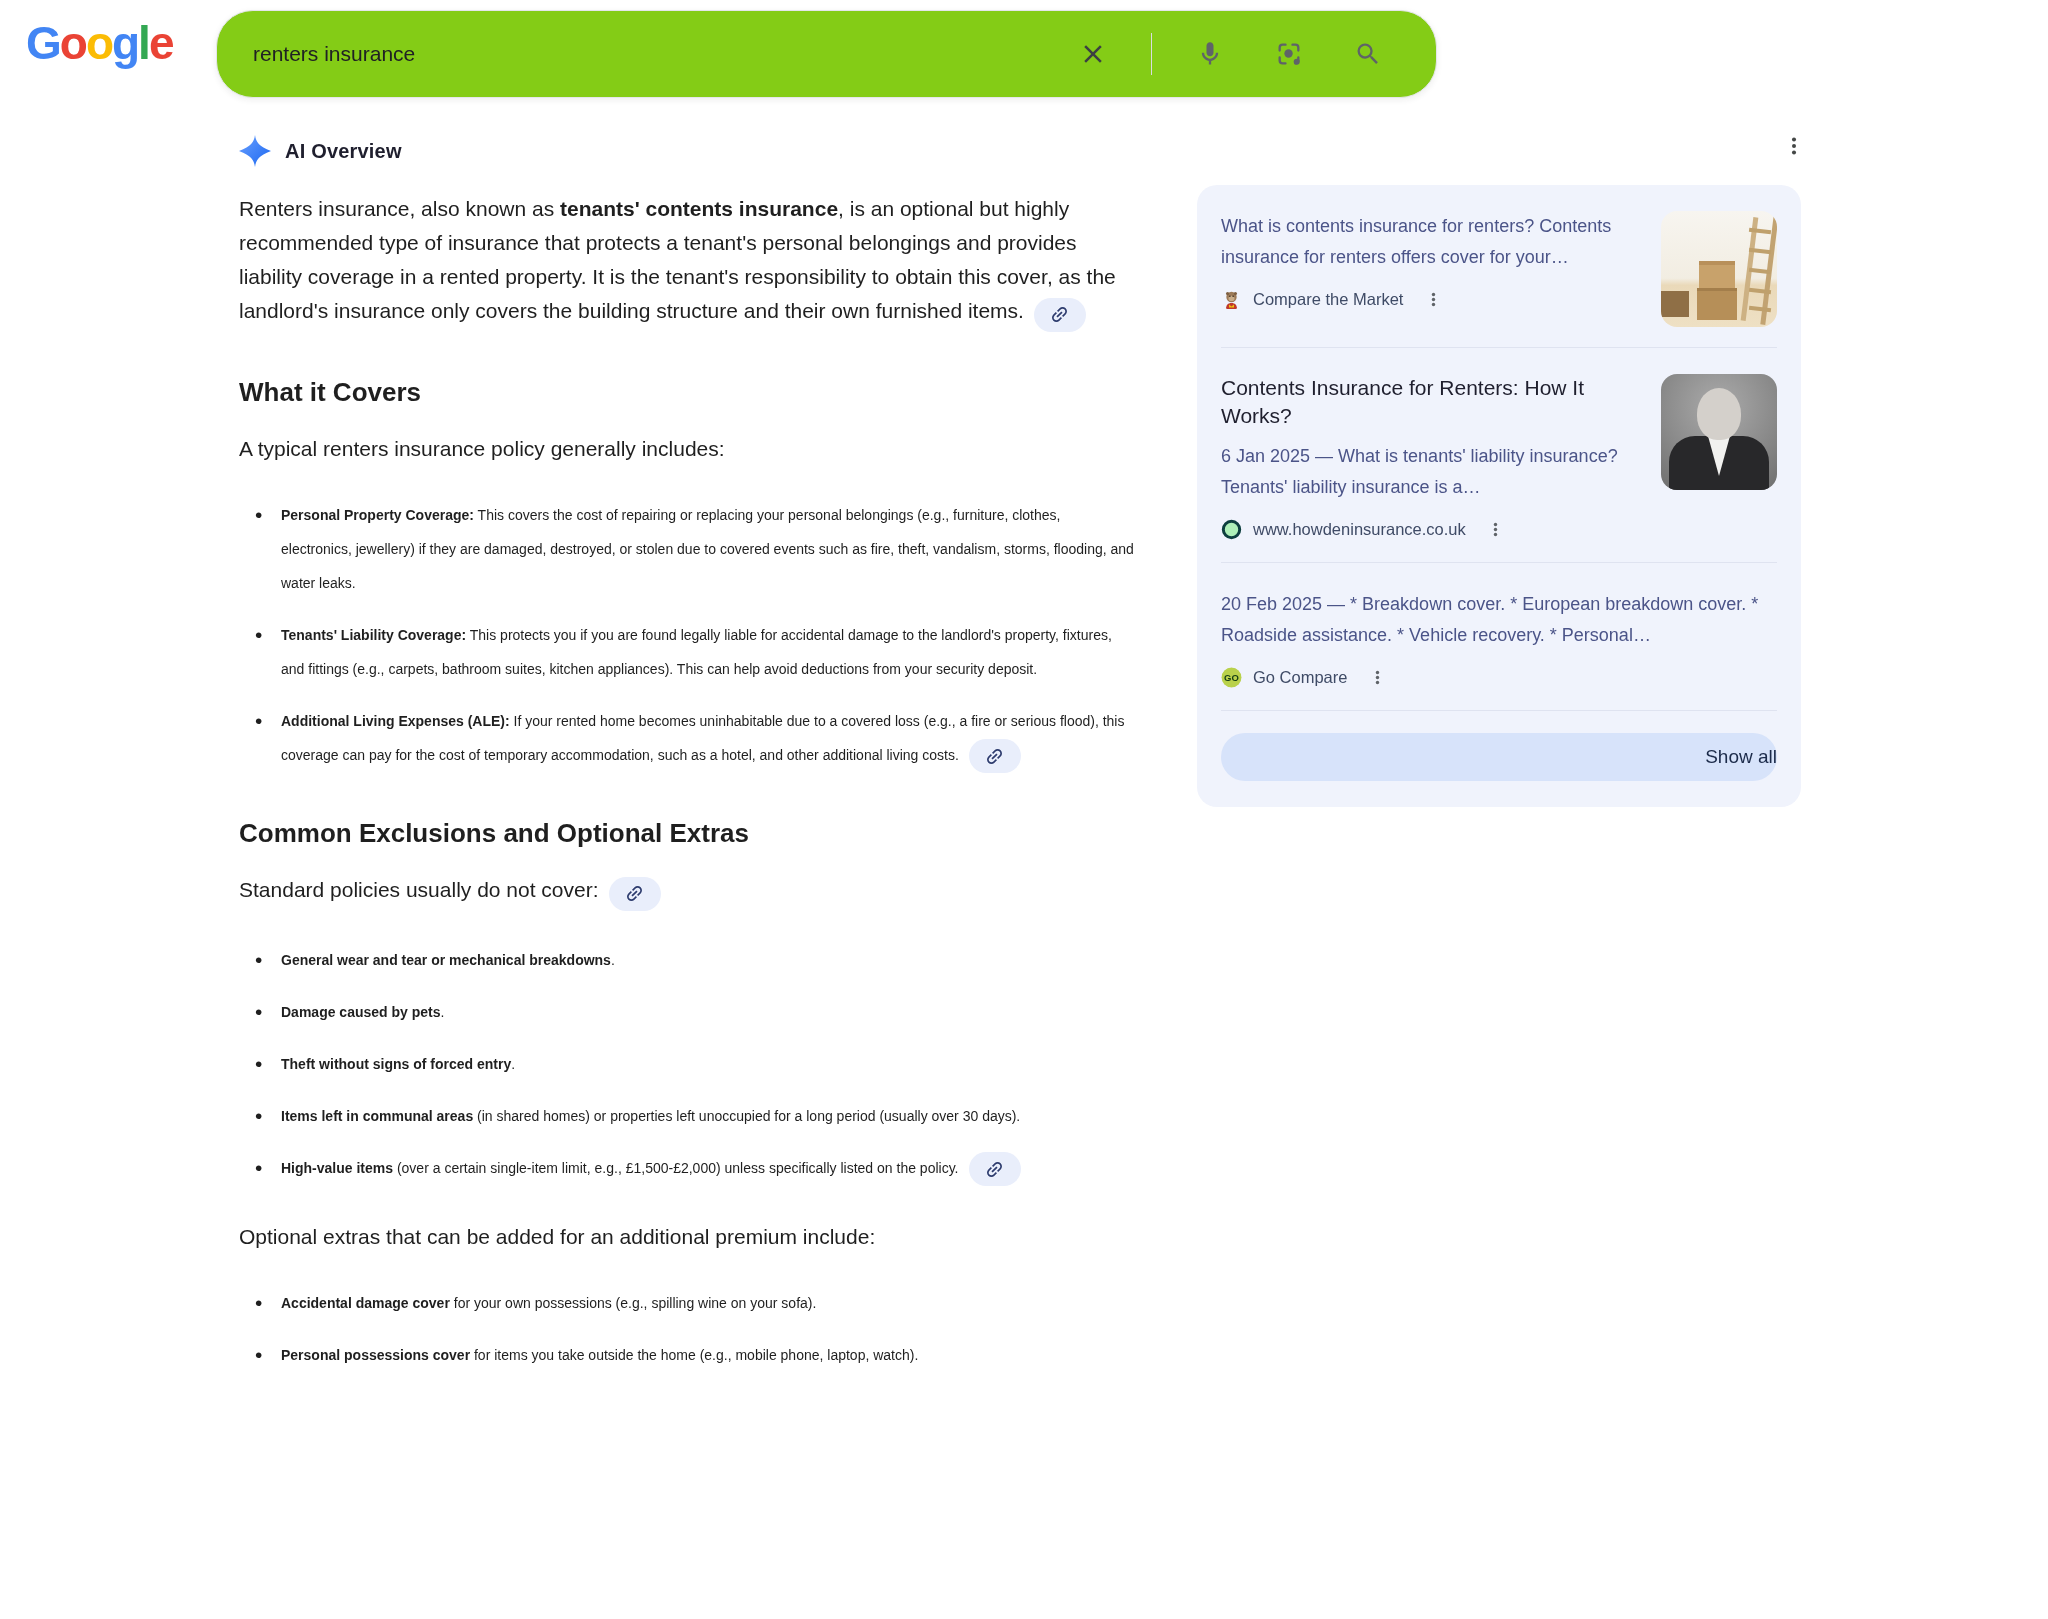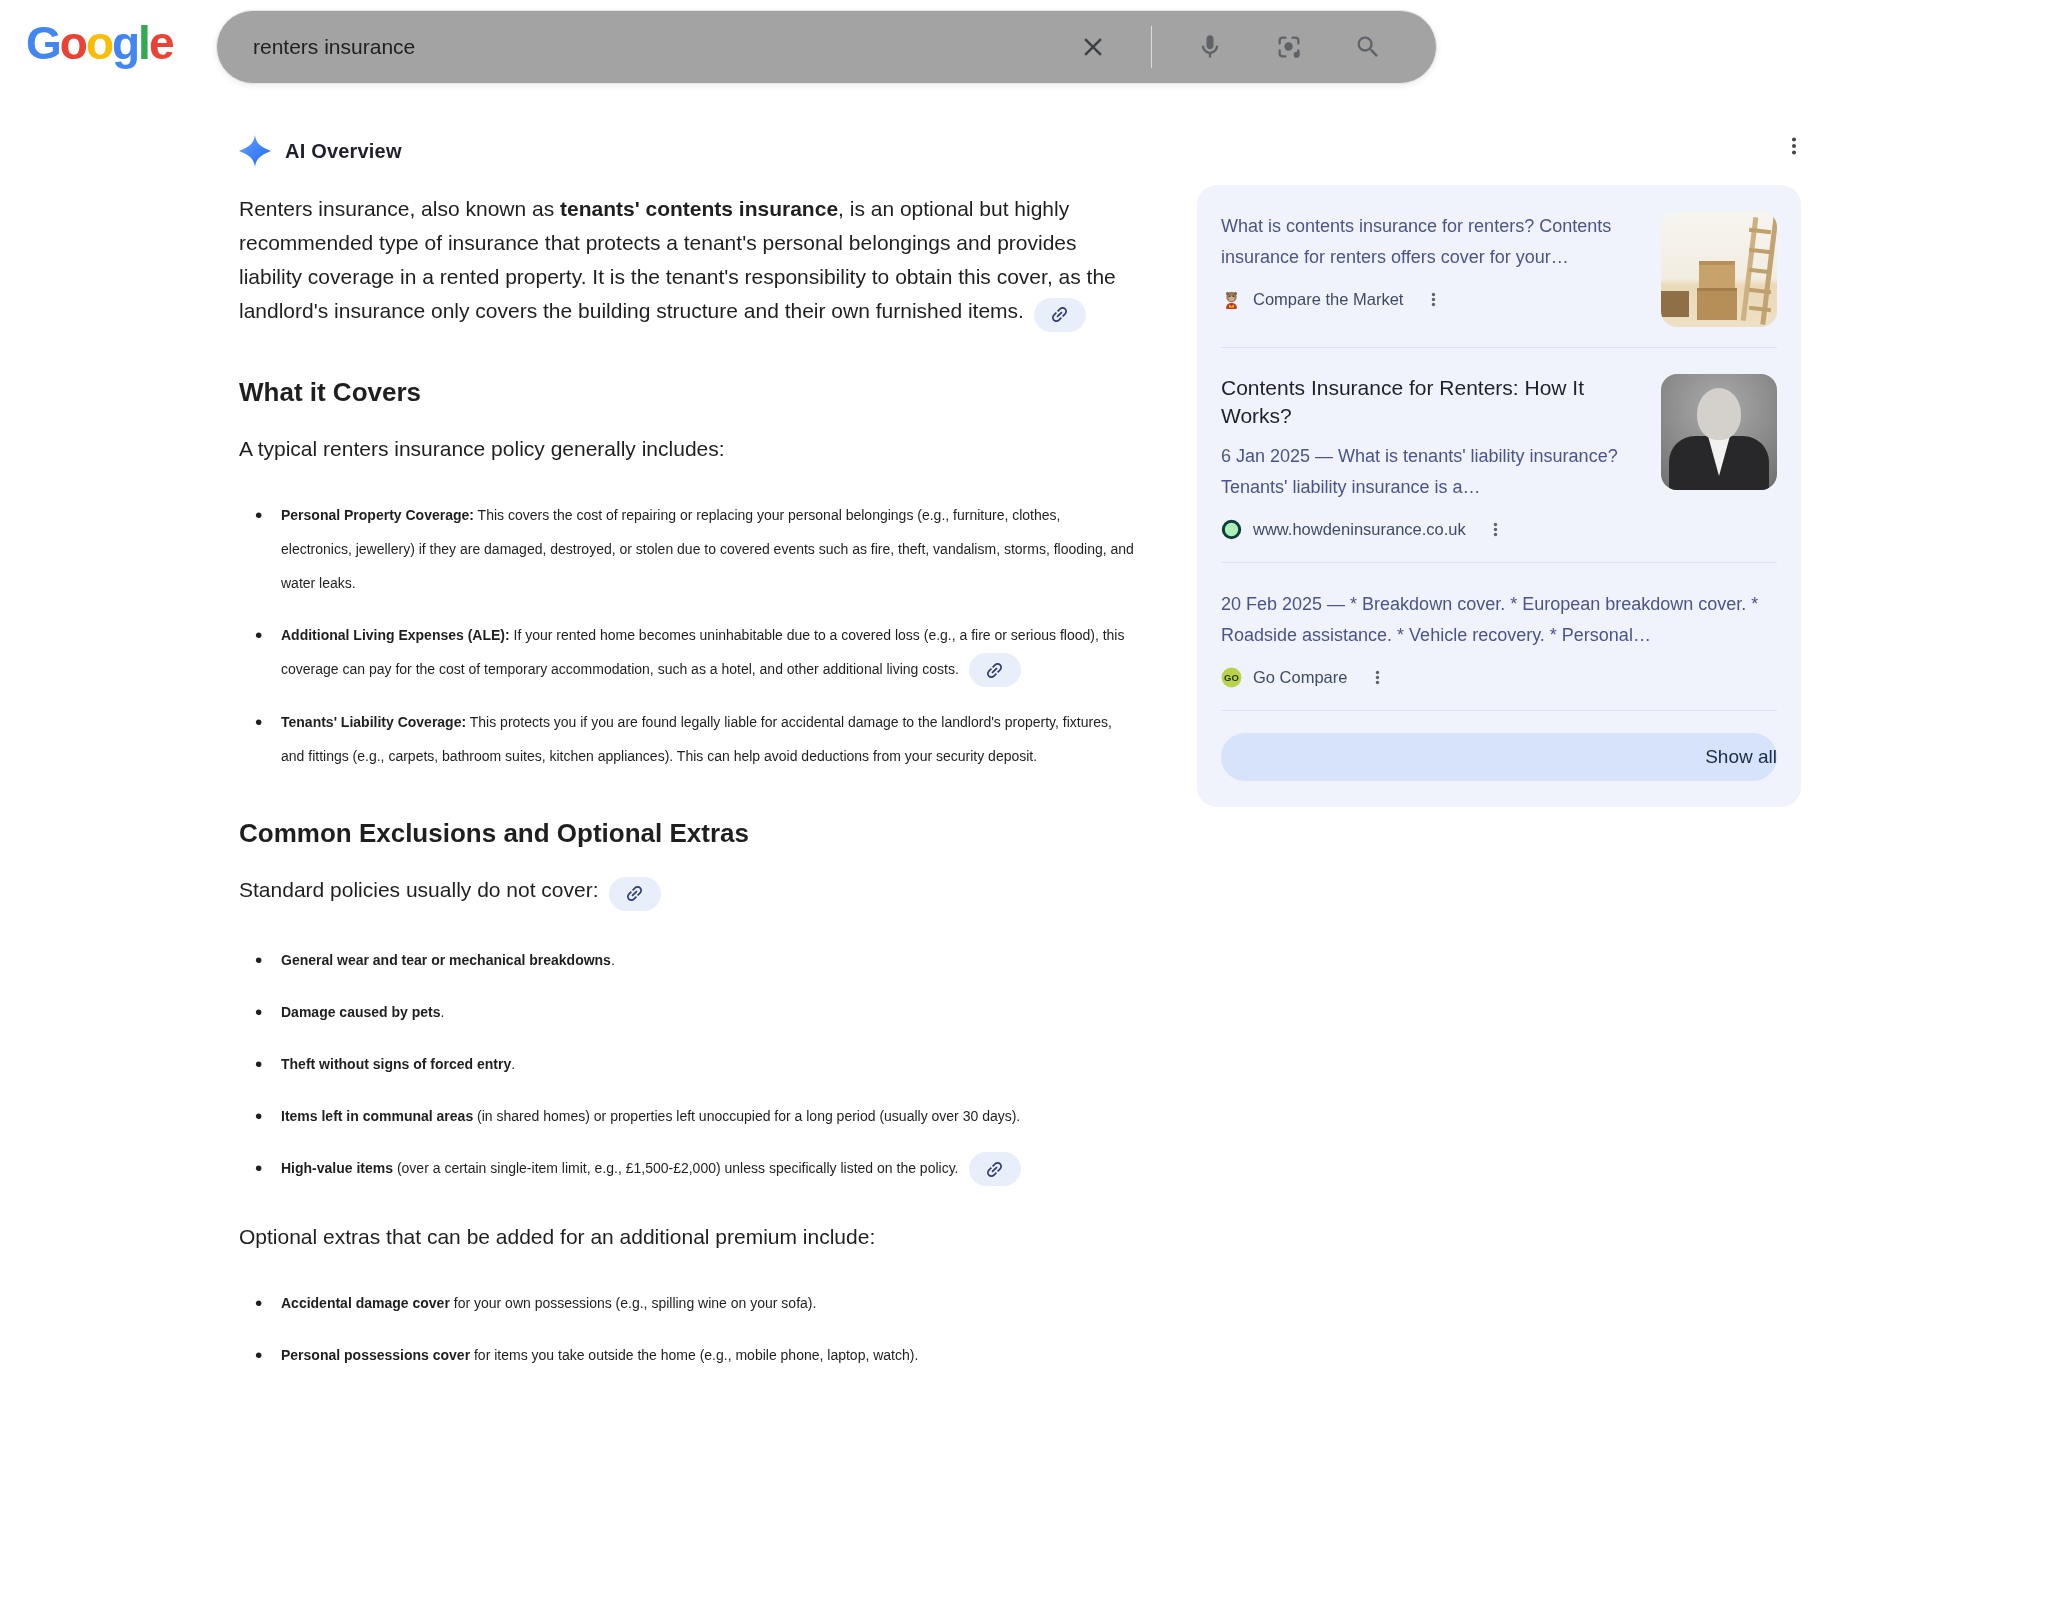--- a/index.html
+++ b/index.html
@@ -2,22 +2,22 @@
 <html><head>
 <meta charset="utf-8">
 <style>
   * { margin:0; padding:0; box-sizing:border-box; }
   html,body { width:2048px; height:1619px; background:#ffffff; overflow:hidden;
               font-family:"Liberation Sans", sans-serif; color:#1f1f1f; }
 
   
   .logo { position:absolute; left:26px; top:16px; font-size:46px; font-weight:bold;
           letter-spacing:-2px; cursor:pointer; user-select:none; }
-  .search-bar { position:absolute; left:216px; top:10px; width:1221px; height:74px;
-                background:#a3a3a3; border:1px solid #e4e6ea; border-radius:37px;
+  .search-bar { position:absolute; left:216px; top:10px; width:1221px; height:88px;
+                background:#84cc16; border:1px solid #e4e6ea; border-radius:37px;
                 box-shadow:0 2px 6px rgba(32,33,36,.08); display:flex; align-items:center;gap:21px; }
   .query { flex:1; padding-left:36px; font-size:21px; color:#202124; white-space:nowrap; overflow:hidden; }
   .sb-icon { width:34px; height:34px; display:flex; align-items:center; justify-content:center;
              margin:0 12px; cursor:pointer; flex:none; }
   .sb-icon svg { display:block; }
   .sb-divider { width:1px; height:42px; background:#dadce0; margin:0 8px; flex:none; }
   .sb-end-pad { width:18px; flex:none; }
 
   
   .main { position:absolute; left:239px; top:130px; width:896px; }
@@ -124,26 +124,26 @@
   <div id="content-root">
       <div class="para"><span>Renters insurance, also known as </span><b>tenants' contents insurance</b><span>, is an optional but highly recommended type of insurance that protects a tenant's personal belongings and provides liability coverage in a rented property. It is the tenant's responsibility to obtain this cover, as the landlord's insurance only covers the building structure and their own furnished items.</span><button class="chip">
           <svg width="21" height="21" viewBox="0 0 24 24" fill="#2e3c6e" style="transform:rotate(-45deg)">
             <path d="M3.9 12c0-1.7 1.4-3.1 3.1-3.1h4V7H7c-2.8 0-5 2.2-5 5s2.2 5 5 5h4v-1.9H7c-1.7 0-3.1-1.4-3.1-3.1zM8 13h8v-2H8v2zm9-6h-4v1.9h4c1.7 0 3.1 1.4 3.1 3.1s-1.4 3.1-3.1 3.1h-4V17h4c2.8 0 5-2.2 5-5s-2.2-5-5-5z"></path>
           </svg>
         </button></div>
       <h2 class="section-heading">What it Covers</h2>
       <div class="para"><span>A typical renters insurance policy generally includes:</span></div>
       <ul class="blist">
         <li><b>Personal Property Coverage:</b><span> This covers the cost of repairing or replacing your personal belongings (e.g., furniture, clothes, electronics, jewellery) if they are damaged, destroyed, or stolen due to covered events such as fire, theft, vandalism, storms, flooding, and water leaks.</span></li>
+        <li><b>Tenants' Liability Coverage:</b><span> This protects you if you are found legally liable for accidental damage to the landlord's property, fixtures, and fittings (e.g., carpets, bathroom suites, kitchen appliances). This can help avoid deductions from your security deposit.</span></li>
         <li><b>Additional Living Expenses (ALE):</b><span> If your rented home becomes uninhabitable due to a covered loss (e.g., a fire or serious flood), this coverage can pay for the cost of temporary accommodation, such as a hotel, and other additional living costs.</span><button class="chip">
             <svg width="21" height="21" viewBox="0 0 24 24" fill="#2e3c6e" style="transform:rotate(-45deg)">
               <path d="M3.9 12c0-1.7 1.4-3.1 3.1-3.1h4V7H7c-2.8 0-5 2.2-5 5s2.2 5 5 5h4v-1.9H7c-1.7 0-3.1-1.4-3.1-3.1zM8 13h8v-2H8v2zm9-6h-4v1.9h4c1.7 0 3.1 1.4 3.1 3.1s-1.4 3.1-3.1 3.1h-4V17h4c2.8 0 5-2.2 5-5s-2.2-5-5-5z"></path>
             </svg>
           </button></li>
-        <li><b>Tenants' Liability Coverage:</b><span> This protects you if you are found legally liable for accidental damage to the landlord's property, fixtures, and fittings (e.g., carpets, bathroom suites, kitchen appliances). This can help avoid deductions from your security deposit.</span></li>
       </ul>
       <h2 class="section-heading">Common Exclusions and Optional Extras</h2>
       <div class="para"><span>Standard policies usually do not cover:</span><button class="chip">
           <svg width="21" height="21" viewBox="0 0 24 24" fill="#2e3c6e" style="transform:rotate(-45deg)">
             <path d="M3.9 12c0-1.7 1.4-3.1 3.1-3.1h4V7H7c-2.8 0-5 2.2-5 5s2.2 5 5 5h4v-1.9H7c-1.7 0-3.1-1.4-3.1-3.1zM8 13h8v-2H8v2zm9-6h-4v1.9h4c1.7 0 3.1 1.4 3.1 3.1s-1.4 3.1-3.1 3.1h-4V17h4c2.8 0 5-2.2 5-5s-2.2-5-5-5z"></path>
           </svg>
         </button></div>
       <ul class="blist">
         <li><b>General wear and tear or mechanical breakdowns</b><span>.</span></li>
         <li><b>Damage caused by pets</b><span>.</span></li>

